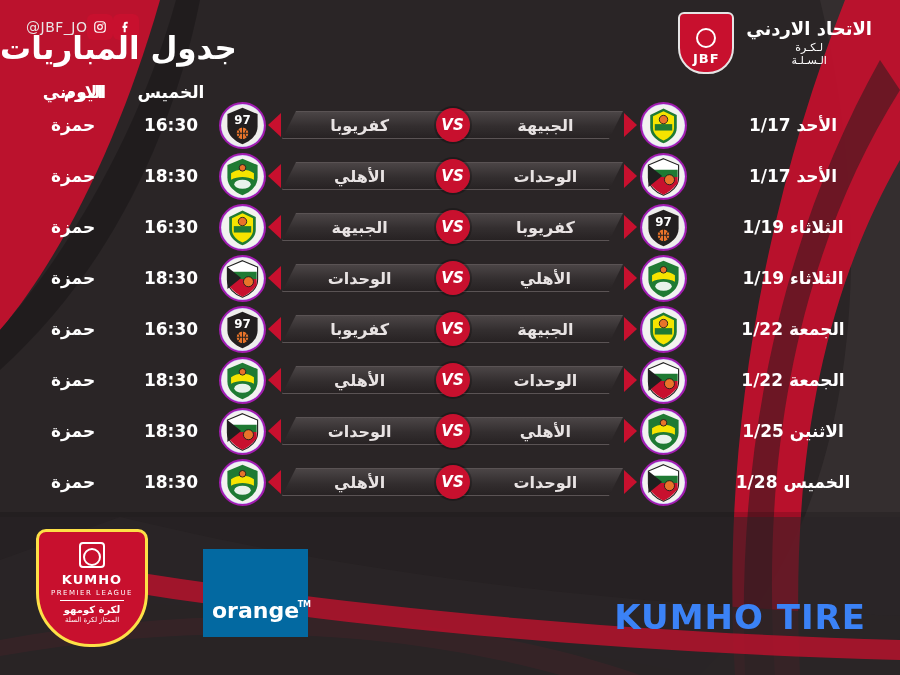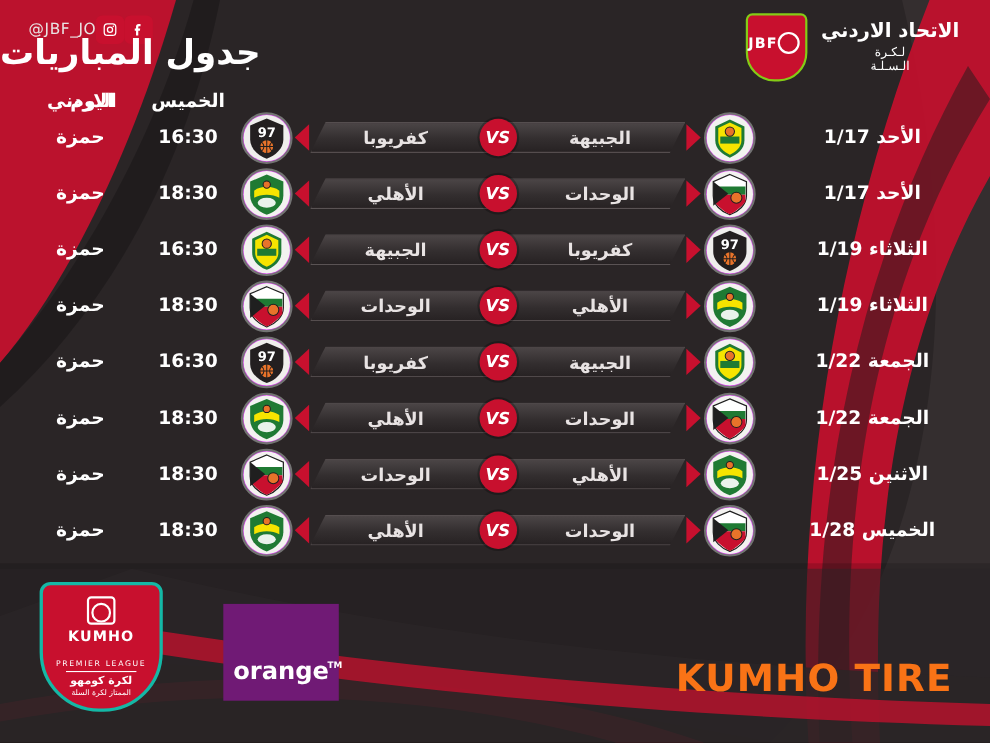--- a/index.html
+++ b/index.html
@@ -51,23 +51,23 @@
     display: flex; align-items: center; gap: 12px;
     z-index: 6;
   }
   .fed-text { text-align: center; color: #fff; line-height: 1.25; }
   .fed-text .l1 { font-size: 18px; font-weight: bold; }
   .fed-text .l2 { font-size: 11px; letter-spacing: 3px; }
   .fed-text .l3 { font-size: 11px; letter-spacing: 5px; }
   .fed-badge {
     width: 56px; height: 62px;
     background: #c8102e;
-    border: 2px solid #84cc16;
+    border: 2px solid #e5e5e5;
     border-radius: 6px 6px 26px 26px;
-    display: flex; flex-direction: row;
+    display: flex; flex-direction: column;
     align-items: center; justify-content: flex-end;
     padding-bottom: 6px;
     position: relative;
   }
   .fed-badge .ball {
     width: 20px; height: 20px; border-radius: 50%;
     border: 2px solid #fff; margin-bottom: 3px;
   }
   .fed-badge .jbf {
     color: #fff; font-size: 13px; font-weight: bold; letter-spacing: 1px;
@@ -97,22 +97,22 @@
   .c-hall { left: 28px; width: 90px; justify-content: center;
             color: #fff; font-size: 17px; font-weight: bold; }
   .c-time { left: 126px; width: 90px; justify-content: center;
             color: #ffffff; font-size: 17px; font-weight: bold; direction: ltr; }
 
   .logo-r { right: 210px; }
   .logo-l { left: 215px; }
   .crest-wrap { width: 54px; height: 50px; display:flex; align-items:center; justify-content:center; }
   .crest {
     width: 47px; height: 47px; border-radius: 50%;
-    background: #d946ef;
-    border: 2px solid #737373;
+    background: #c4b5fd;
+    border: 2px solid #a21caf;
     display: flex; align-items: center; justify-content: center;
     overflow: hidden;
     position: relative;
   }
   .crest svg { width: 47px; height: 47px; display:block; }
 
   
   .vs-bar {
     position: absolute; top: 11px; left: 282px; right: 277px; height: 28px;
   }
@@ -155,57 +155,57 @@
   }
 
   
   .kumho-badge {
     position: absolute; left: 36px; bottom: 28px;
     width: 112px; height: 118px; z-index: 7;
   }
   .kumho-badge .shield {
     width: 112px; height: 118px;
     background: #c8102e;
-    border: 3px solid #14b8a6;
+    border: 3px solid #fde047;
     border-radius: 10px 10px 54px 54px;
     display: flex; flex-direction: column; align-items: center;
     padding-top: 10px;
     color: #fff;
   }
   .kumho-badge .hoop {
     width: 26px; height: 26px; border: 2px solid #fff; border-radius: 4px;
     position: relative; margin-bottom: 4px;
   }
   .kumho-badge .hoop:after {
     content:""; position:absolute; left: 50%; top: 4px; transform: translateX(-50%);
     width: 14px; height: 14px; border: 2px solid #fff; border-radius: 50%;
   }
   .kumho-badge .k1 { font-size: 13px; font-weight: bold; letter-spacing: 1px; direction: ltr; }
-  .kumho-badge .k2 { font-size: 7px; letter-spacing: 1.5px; direction: ltr; margin-top: 12px; }
+  .kumho-badge .k2 { font-size: 7px; letter-spacing: 1.5px; direction: ltr; margin-top: 2px; }
   .kumho-badge .rule { width: 64px; height: 1px; background: #fff; margin: 3px 0; }
   .kumho-badge .k3 { font-size: 10px; font-weight: bold; }
   .kumho-badge .k4 { font-size: 7px; margin-top: 1px; }
 
   .orange-box {
     position: absolute; left: 203px; bottom: 38px;
-    width: 105px; height: 88px; background: #701a75; z-index: 7;
+    width: 105px; height: 88px; background: #0369a1; z-index: 7;
     display: flex; align-items: flex-end; justify-content: center;
     padding-bottom: 14px;
   }
   .orange-box .otxt {
     color: #fff; font-size: 22px; font-weight: bold; direction: ltr;
     position: relative;
   }
   .orange-box .otxt sup { font-size: 8px; position: absolute; top: 2px; right: -12px; }
 
   .kumho-tire {
     position: absolute; right: 34px; bottom: 38px; text-align: center; z-index: 7;
     direction: ltr;
   }
-  .kumho-tire .kt1 { color: #f97316; font-size: 34px; font-weight: bold; letter-spacing: 1px; }
+  .kumho-tire .kt1 { color: #3b82f6; font-size: 34px; font-weight: bold; letter-spacing: 1px; }
   .kumho-tire .kt2 { color: #fff; font-size: 15px; font-style: italic; margin-top: 4px; }
 </style>
 </head>
 <body>
 
 <div id="stage">
 
   <svg class="bg-svg" viewBox="0 0 900 675" preserveAspectRatio="none">
     <rect x="0" y="0" width="900" height="675" fill="#2a2526"></rect>
     <path d="M0,0 L160,0 C120,140 60,260 0,330 Z" fill="#c8102e" opacity="0.92"></path>

